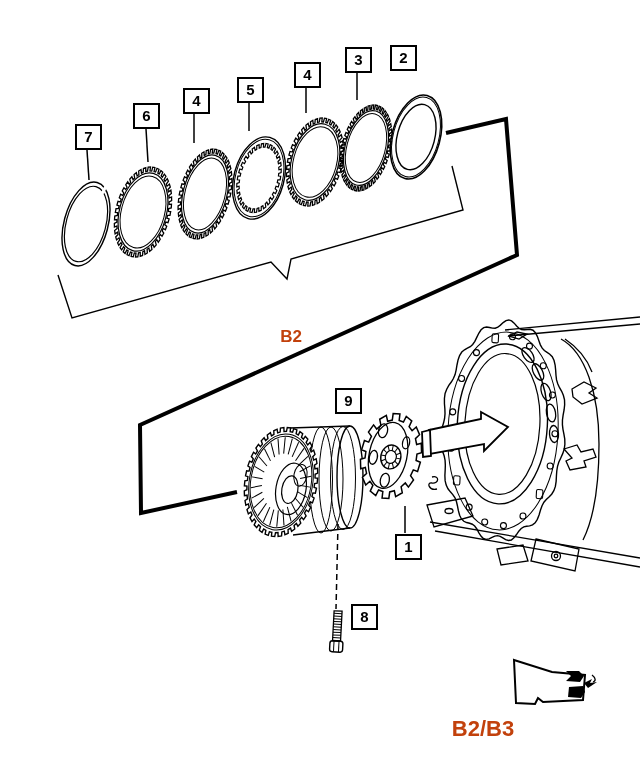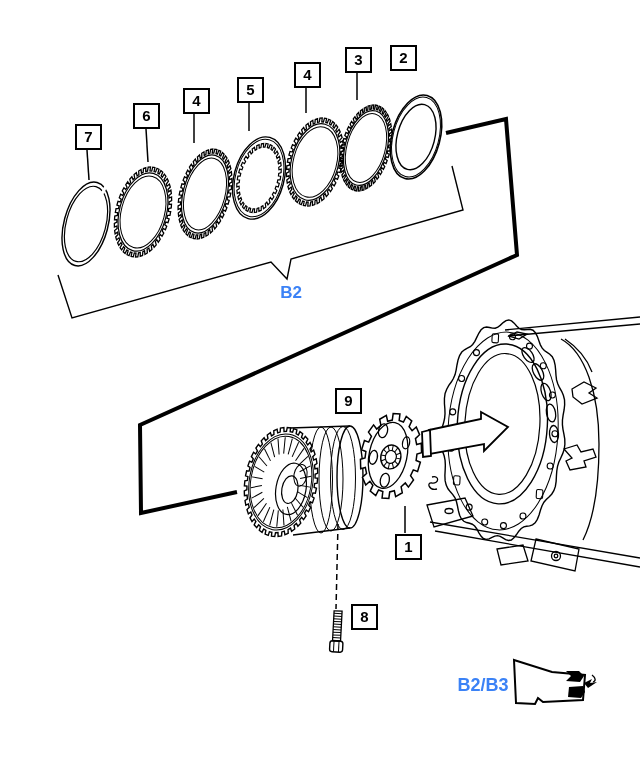--- a/index.html
+++ b/index.html
@@ -2,24 +2,24 @@
 <html><head>
 <meta charset="utf-8">
 <style>
   html,body{margin:0;padding:0;background:#ffffff;}
   .stage{position:relative;width:640px;height:777px;background:#ffffff;overflow:hidden;
          font-family:"Liberation Sans", sans-serif;}
   svg{position:absolute;left:0;top:0;}
   .callout{position:absolute;box-sizing:border-box;width:27px;height:26px;
            border:2.5px solid #000;background:#fff;color:#000;
            font-weight:bold;font-size:15px;line-height:21px;text-align:center;}
-  .grouplabel{position:absolute;color:#3b82f6;font-weight:bold;transform:translate(-50%,-50%);
-              white-space:nowrap;}
+  .grouplabel{position:absolute;color:#c2410c;font-weight:bold;transform:translate(-50%,-50%);
+              white-space:nowrap;margin-top:44px;}
   #b2label{font-size:17px;}
-  #insetlabel{font-size:18px;}
+  #insetlabel{font-size:22px;}
 </style>
 </head>
 <body>
 
 <div class="stage">
 
   <svg id="art" width="640" height="777" viewBox="0 0 640 777">
 
     <g>
       <path id="bracketPath" fill="none" stroke="#000" stroke-width="1.4" d="M 58,275 L 72,318 L 271,262 L 287,279 L 291,259 L 463,210 L 452,166"></path>

